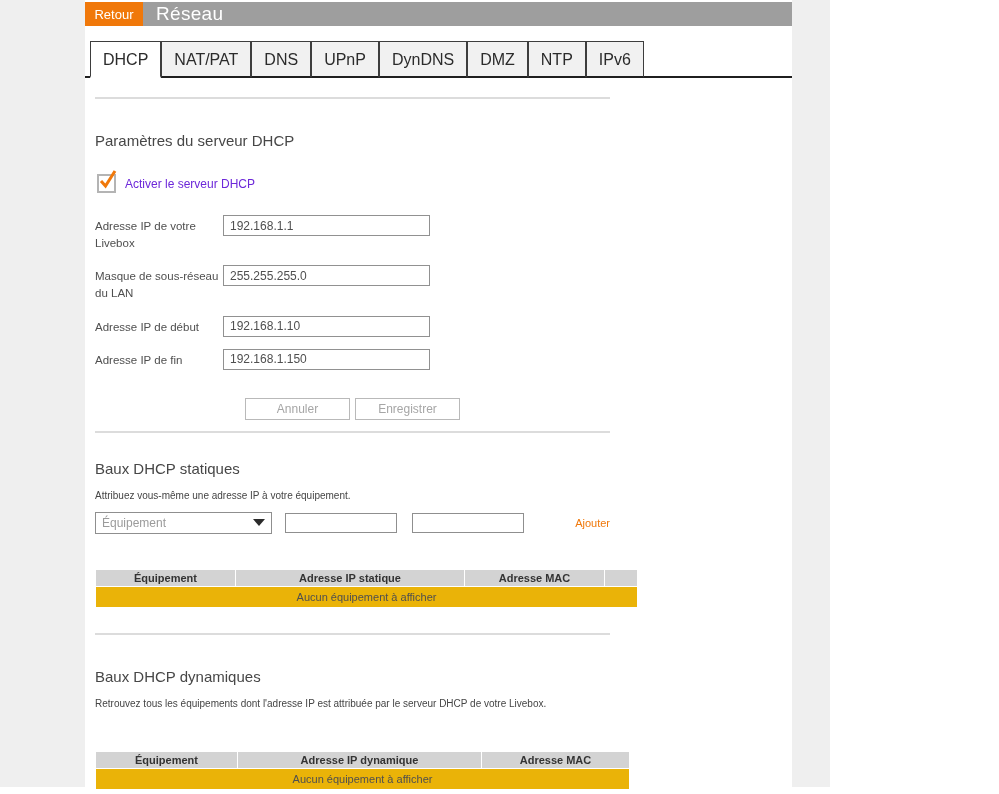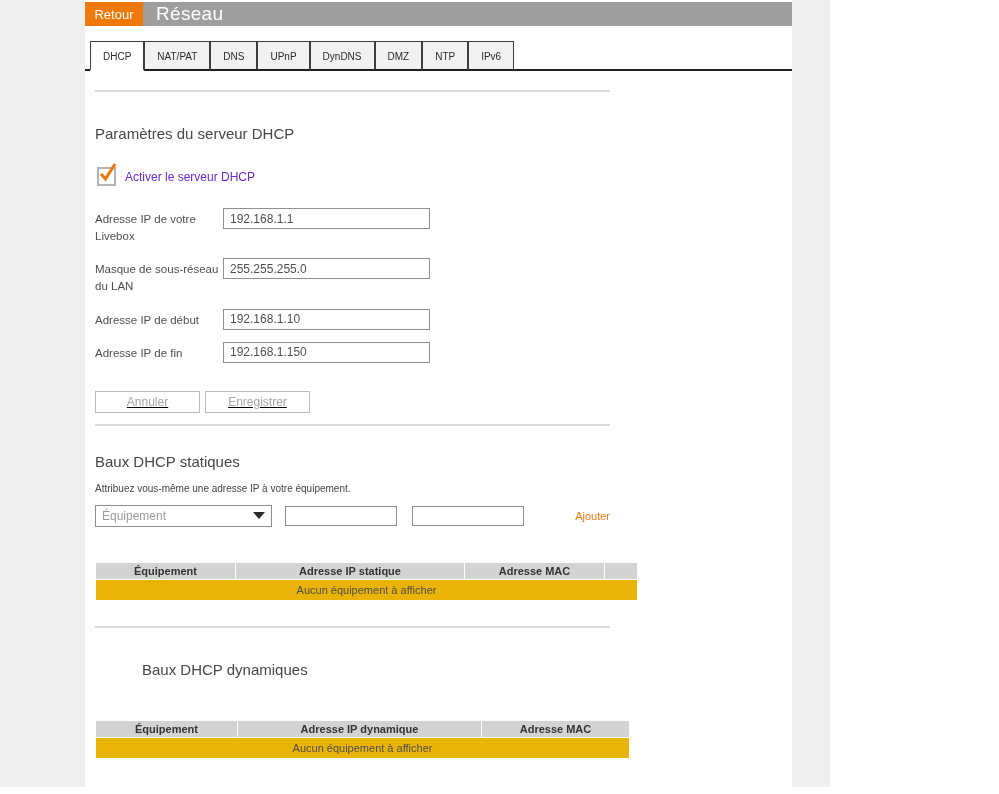--- a/index.html
+++ b/index.html
@@ -17,21 +17,21 @@
   .back-btn { background:#f0780a; color:#fff; width:58px; font-size:13px;
               display:flex; align-items:center; justify-content:center; cursor:pointer; }
   .title-bar { background:#9e9e9e; color:#fff; flex:1; font-size:19px;
                display:flex; align-items:center; padding-left:13px; letter-spacing:.3px; }
 
   
   .tabs { display:flex; margin-top:15px; align-items:stretch; }
   .tabs::before { content:""; width:5px; border-bottom:2px solid #1f1f1f; }
   .tabs::after  { content:""; flex:1;   border-bottom:2px solid #1f1f1f; }
   .tab { border:1px solid #3d3d3d; border-bottom:2px solid #1f1f1f;
-         background:#f1f1f1; color:#2b2b2b; font-size:10px;
+         background:#f1f1f1; color:#2b2b2b; font-size:16px;
          padding:9px 12px 7px; cursor:pointer; white-space:nowrap; }
   .tab.active { background:#fff; border-bottom:2px solid #ffffff; }
 
   .content { padding-left:10px; }
   .sep { width:515px; height:2px; background:#dcdcdc; }
   #sep1 { margin-top:19px; }
 
   h2.section { font-size:15px; font-weight:normal; color:#474747; }
   #dhcp-title { margin-top:33px; }
 
@@ -43,21 +43,21 @@
   .check-label { font-size:12px; color:#6d28d9; margin-left:9px; }
 
   
   .form { margin-top:22px; }
   .frow { display:flex; align-items:flex-start; margin-bottom:12px; }
   .flabel { width:128px; font-size:11.5px; color:#4f4f4f; line-height:1.45; padding-top:3px; }
   .frow input { width:193px; height:19px; border:1px solid #919191; background:#fff;
                 font-family:inherit; font-size:12px; color:#4f4f4f; padding:0 6px; }
   .frow.tall { margin-bottom:14px; }
 
-  .btn-row { width:515px; display:flex; justify-content:flex-start; gap:5px; margin-top:28px;text-decoration:underline; }
+  .btn-row { width:515px; display:flex; justify-content:center; gap:5px; margin-top:28px; }
   .btn { width:103px; height:20px; border:1px solid #b9b9b9; background:#fff; color:#a6a6a6;
          font-size:12px; display:flex; align-items:center; justify-content:center; cursor:pointer; }
 
   #sep2 { margin-top:11px; }
   #static-title { margin-top:27px; }
   .desc { font-size:10px; color:#454545; margin-top:13px; }
 
   .lease-controls { display:flex; align-items:center; width:515px; margin-top:11px; }
   .select { width:163px; height:20px; border:1px solid #8f8f8f; background:#fff;
             display:flex; align-items:center; justify-content:space-between;
@@ -74,21 +74,21 @@
   table.leases th { background:#d3d3d3; color:#333; font-size:11px; font-weight:bold;
                     height:16px; padding:0 4px; text-align:center; }
   table.leases td.empty { background:#eab308; color:#4f4f4f; font-size:11px;
                           height:20px; text-align:center; }
   #static-table  .c1 { width:131px; } #static-table  .c2 { width:220px; }
   #static-table  .c3 { width:131px; } #static-table  .c4 { width:24px; }
   #dynamic-table .c1 { width:133px; } #dynamic-table .c2 { width:235px;margin-top:17px; }
   #dynamic-table .c3 { width:139px; }
 
   #sep3 { margin-top:25px; }
-  #dynamic-title { margin-top:33px;margin-left:47px; }
+  #dynamic-title { margin-top:33px; }
   #dynamic-table { margin-top:42px; }
 </style>
 </head>
 <body>
 
 <div id="left-strip" class="side-strip"></div>
 <div id="right-strip" class="side-strip"></div>
 
 <div class="page">
 
@@ -172,20 +172,21 @@
       </tr>
       <tr>
         <td class="empty" colspan="4">Aucun équipement à afficher</td>
       </tr>
     </tbody>
       </table>
 
     <div class="sep" id="sep3"></div>
 
     <h2 class="section" id="dynamic-title">Baux DHCP dynamiques</h2>
+    <div class="desc">Retrouvez tous les équipements dont l'adresse IP est attribuée par le serveur DHCP de votre Livebox.</div>
 
     <table class="leases" id="dynamic-table">
       <tbody>
           <tr>
         <th class="c1">Équipement</th>
         <th class="c2">Adresse IP dynamique</th>
         <th class="c3">Adresse MAC</th>
       </tr>
       <tr>
         <td class="empty" colspan="3">Aucun équipement à afficher</td>

